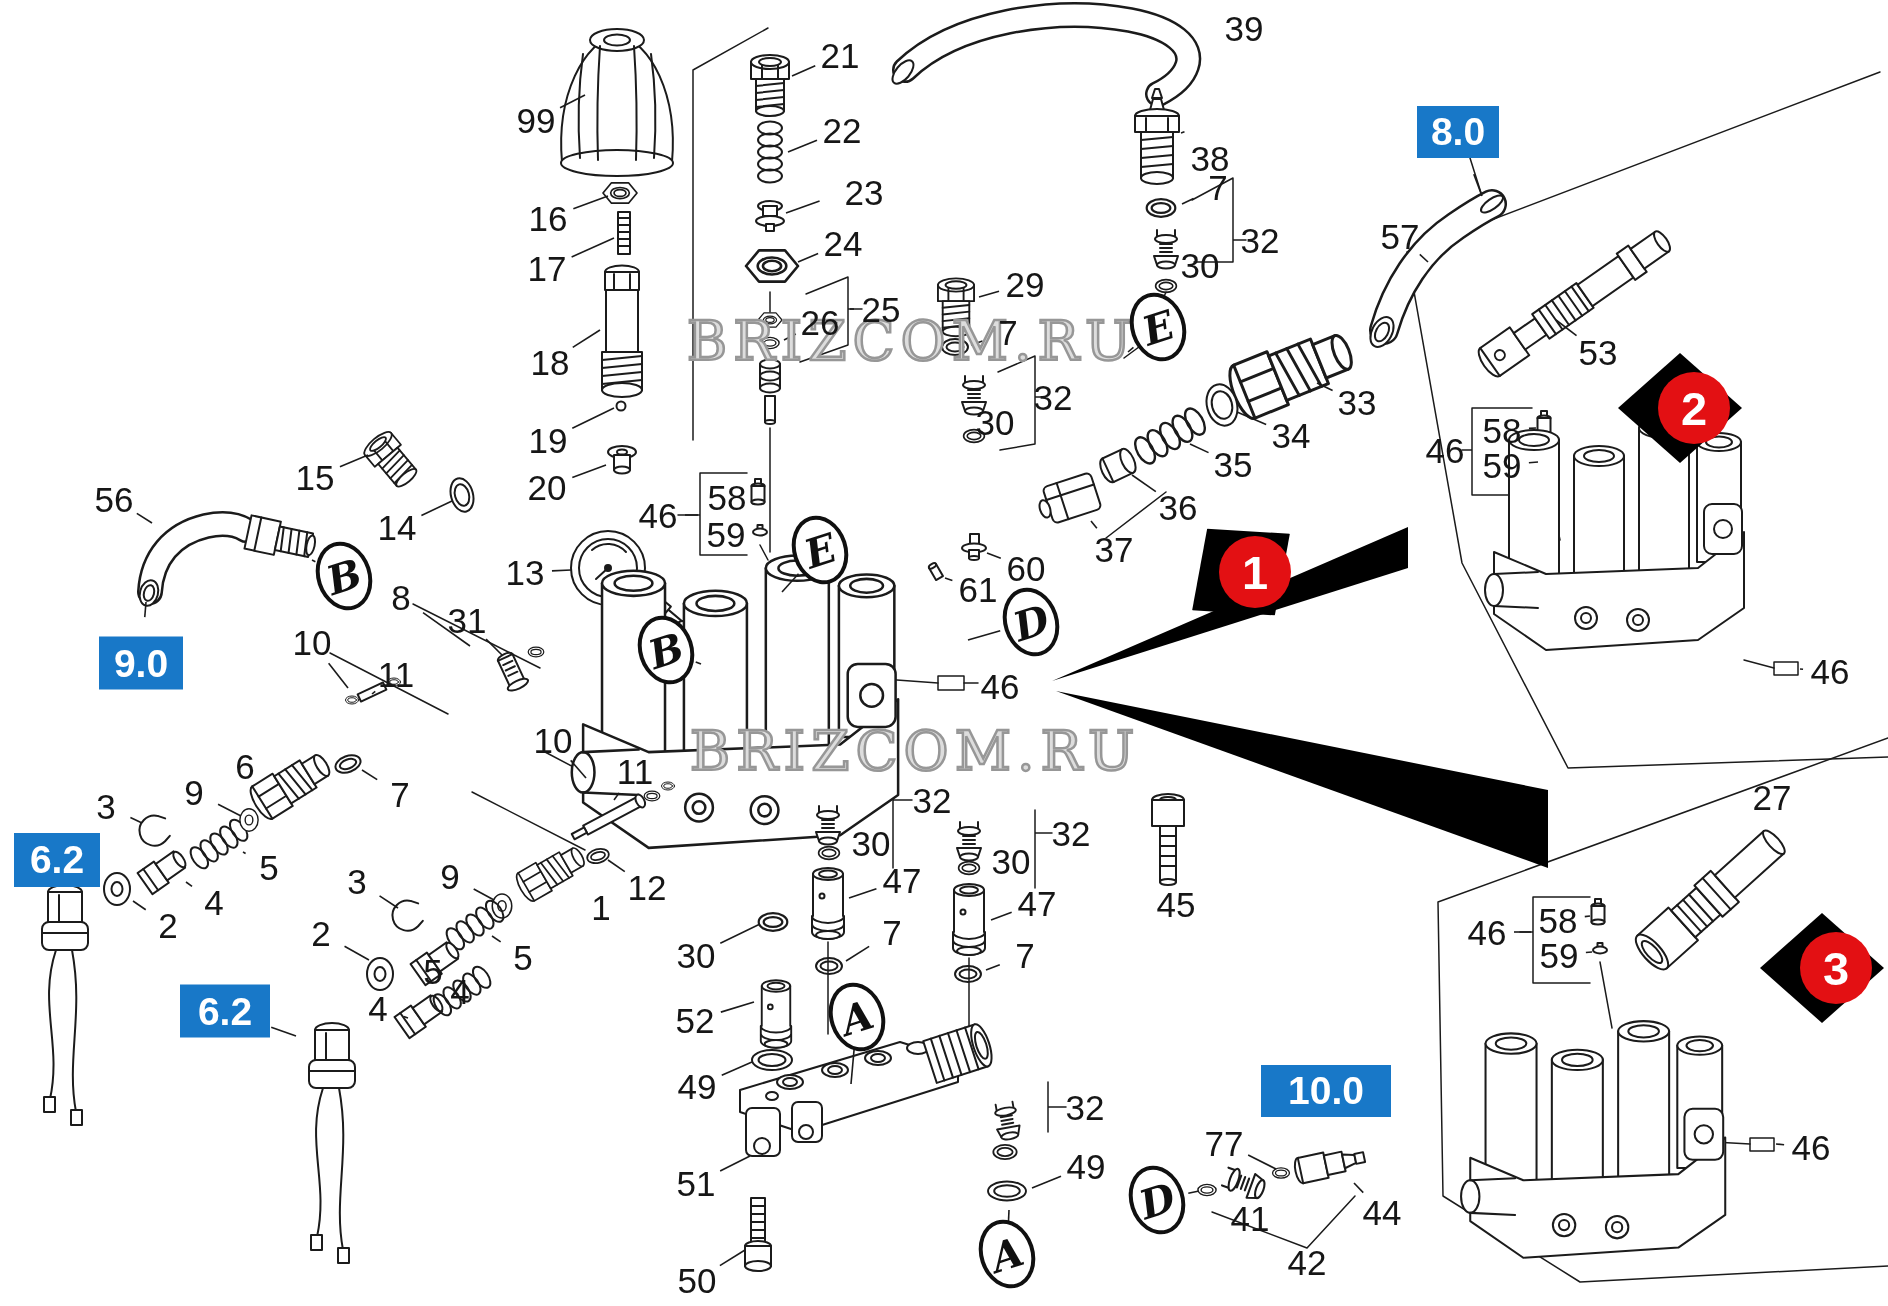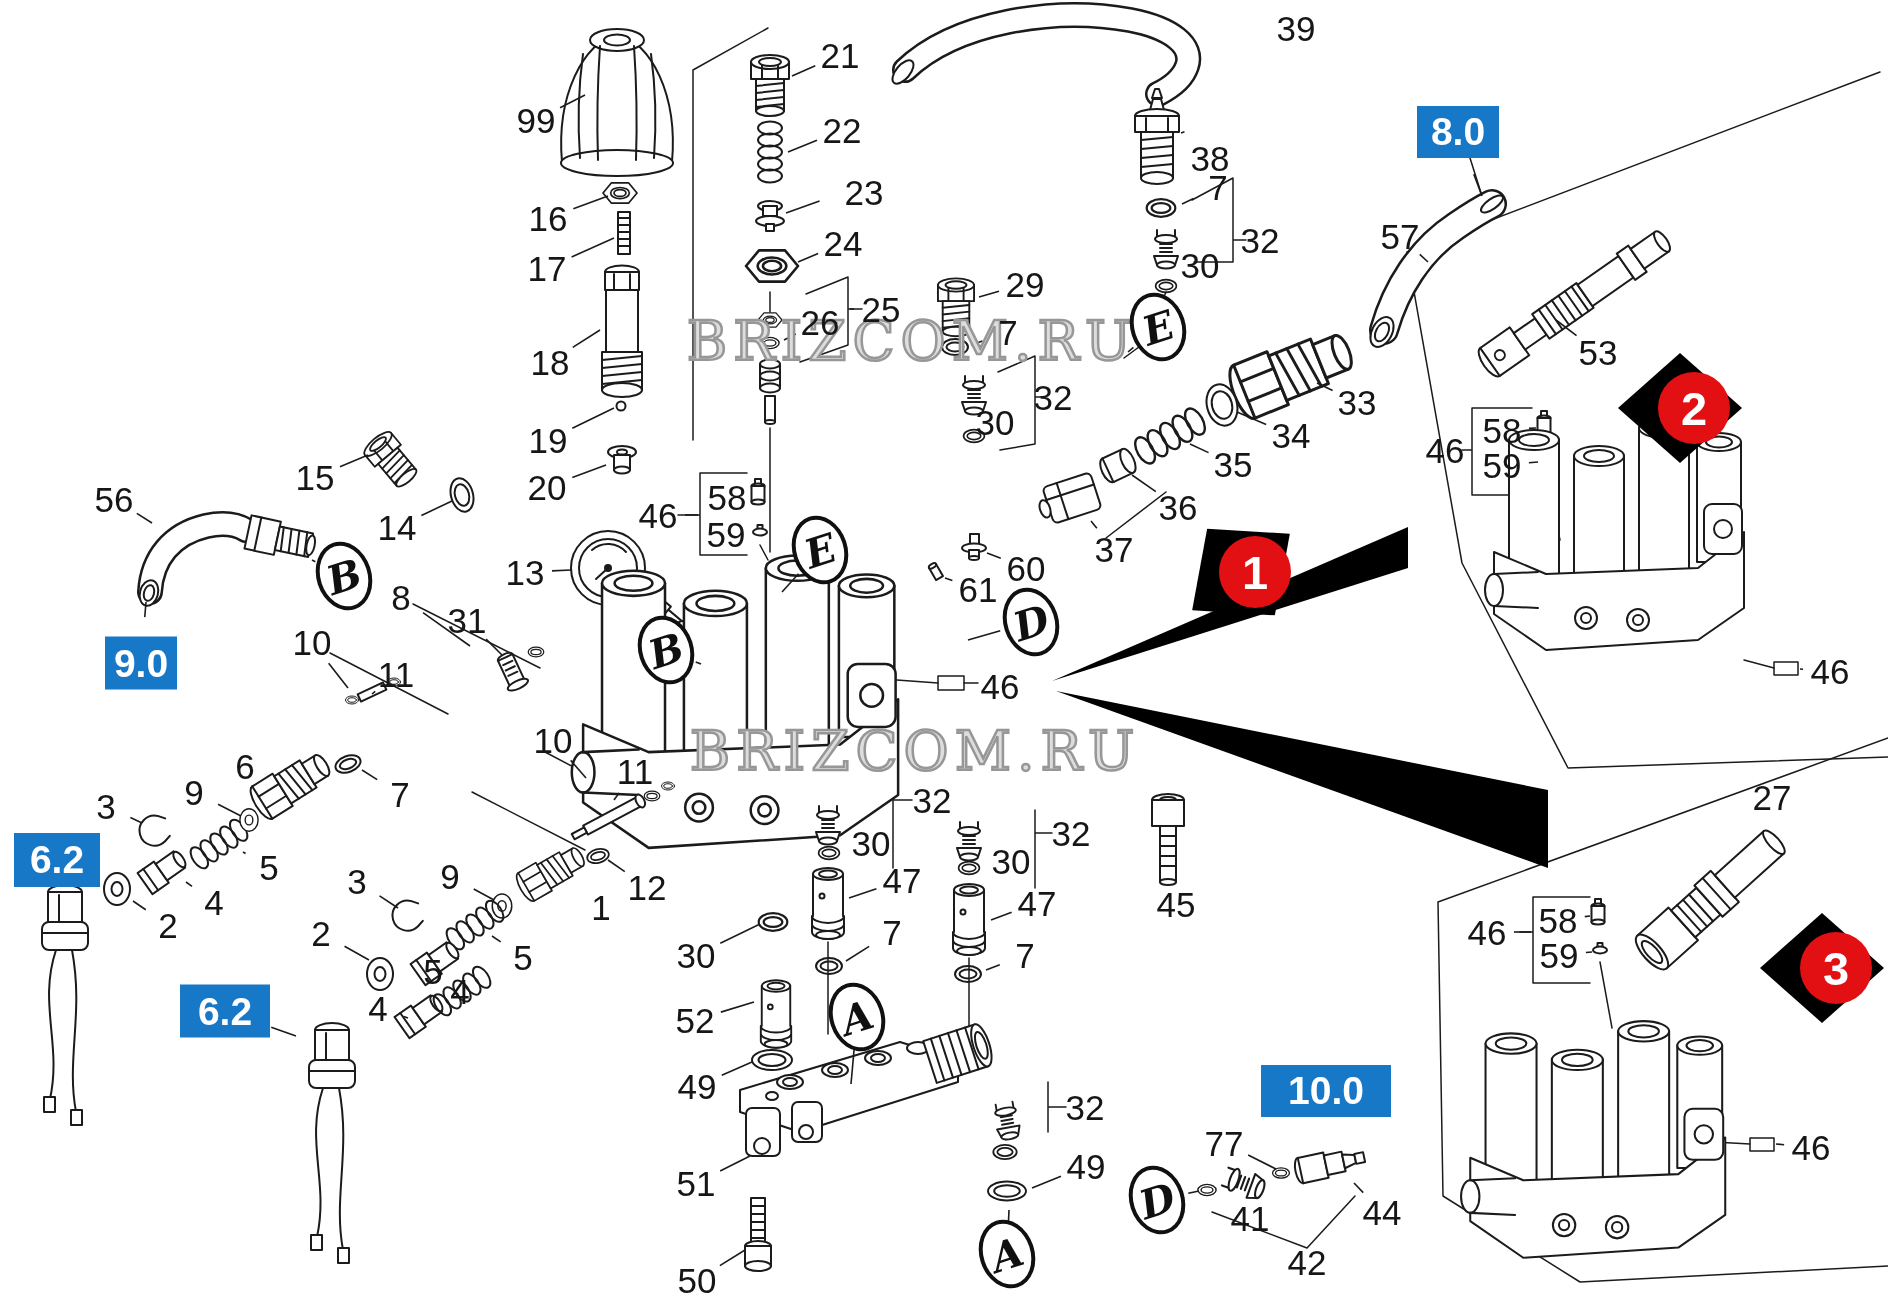--- a/index.html
+++ b/index.html
@@ -603,21 +603,21 @@
       <div class="callout" style="left: 840px; top: 55px;">21</div>
       <div class="callout" style="left: 842px; top: 130px;">22</div>
       <div class="callout" style="left: 845px; top: 192px; margin-left: 19px;">23</div>
       <div class="callout" style="left: 843px; top: 243px;">24</div>
       <div class="callout" style="left: 881px; top: 309px;">25</div>
       <div class="callout" style="left: 820px; top: 322px;">26</div>
       <div class="callout" style="left: 1025px; top: 284px;">29</div>
       <div class="callout" style="left: 1008px; top: 332px;">7</div>
       <div class="callout" style="left: 1053px; top: 397px;">32</div>
       <div class="callout" style="left: 995px; top: 422px;">30</div>
-      <div class="callout" style="left: 1296px; top: 28px;">39</div>
+      <div class="callout" style="left: 1244px; top: 28px;">39</div>
       <div class="callout" style="left: 1210px; top: 123px; margin-top: 35px;">38</div>
       <div class="callout" style="left: 1218px; top: 187px;">7</div>
       <div class="callout" style="left: 1260px; top: 240px;">32</div>
       <div class="callout" style="left: 1200px; top: 265px;">30</div>
       <div class="callout" style="left: 1400px; top: 236px;">57</div>
       <div class="callout" style="left: 1357px; top: 402px;">33</div>
       <div class="callout" style="left: 1291px; top: 435px;">34</div>
       <div class="callout" style="left: 1233px; top: 464px;">35</div>
       <div class="callout" style="left: 1178px; top: 507px;">36</div>
       <div class="callout" style="left: 1114px; top: 549px;">37</div>
@@ -677,21 +677,21 @@
       <div class="callout" style="left: 1025px; top: 955px;">7</div>
       <div class="callout" style="left: 1176px; top: 904px;">45</div>
       <div class="callout" style="left: 1000px; top: 686px;">46</div>
       <div class="callout" style="left: 1085px; top: 1107px;">32</div>
       <div class="callout" style="left: 1086px; top: 1166px;">49</div>
       <div class="callout" style="left: 1224px; top: 1143px;">77</div>
       <div class="callout" style="left: 1250px; top: 1218px;">41</div>
       <div class="callout" style="left: 1307px; top: 1262px;">42</div>
       <div class="callout" style="left: 1382px; top: 1212px;">44</div>
       <div class="slabel" style="left: 1458px; top: 132px; width: 82px; height: 52px;">8.0</div>
-      <div class="slabel" style="left: 141px; top: 663px; width: 72px; height: 53px;">9.0</div>
+      <div class="slabel" style="left: 141px; top: 663px; width: 84px; height: 53px;">9.0</div>
       <div class="slabel" style="left: 57px; top: 860px; width: 86px; height: 54px;">6.2</div>
       <div class="slabel" style="left: 225px; top: 1011px; width: 90px; height: 53px;">6.2</div>
       <div class="slabel" style="left: 1326px; top: 1091px; width: 130px; height: 52px;">10.0</div>
       <div class="ltag" style="left: 1158px; top: 327px;">E</div>
       <div class="ltag" style="left: 820px; top: 550px;">E</div>
       <div class="ltag" style="left: 666px; top: 650px;">B</div>
       <div class="ltag" style="left: 344px; top: 576px;">B</div>
       <div class="ltag" style="left: 1031px; top: 622px;">D</div>
       <div class="ltag" style="left: 1157px; top: 1200px;">D</div>
       <div class="ltag" style="left: 857px; top: 1017px;">A</div>

